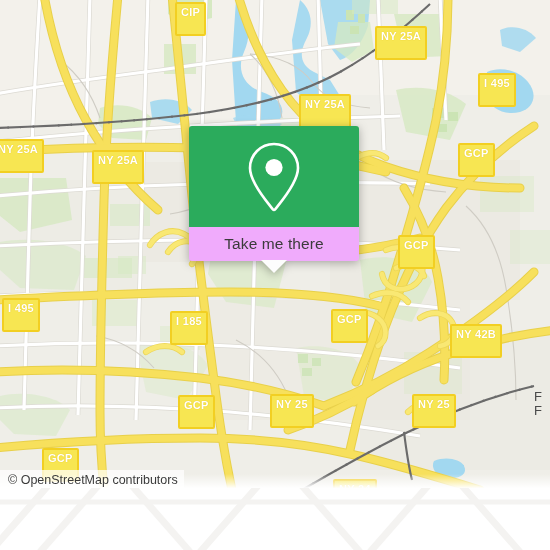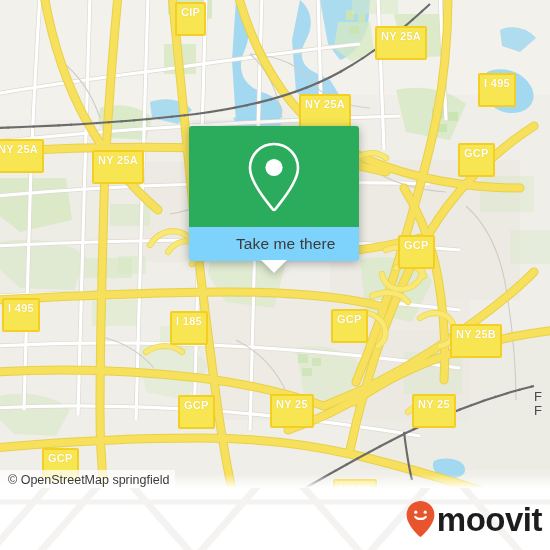--- a/index.html
+++ b/index.html
@@ -58,25 +58,24 @@
     filter: drop-shadow(0 2px 5px rgba(0,0,0,0.30));
   }
   #callout-top {
     width: 170px; height: 101px;
     background: #2bab5c;
     border-radius: 3px 3px 0 0;
     display: flex; align-items: center; justify-content: center;
   }
   #callout-bottom {
     width: 170px; height: 34px;
-    background: #7dd3fc;
+    background: #f0abfc;
     border-radius: 0 0 3px 3px;
-    display: flex; align-items: center; 
+    display: flex; align-items: center; justify-content: center;
     position: relative;
-    padding-left: 47px;
   }
   #callout-label {
     font-size: 15.5px; color: #3b3b3b; letter-spacing: 0.1px;
   }
   #callout-tail {
     position: absolute; left: 50%; transform: translateX(-50%);
     bottom: -12px; width: 0; height: 0;
     border-left: 13px solid transparent;
     border-right: 13px solid transparent;
     border-top: 13px solid #fdfdfd;
@@ -326,34 +325,34 @@
       <span class="shield" style="left:375px; top:26px;">NY 25A</span>
       <span class="shield" style="left:478px; top:73px;">I 495</span>
       <span class="shield" style="left:299px; top:94px;">NY 25A</span>
       <span class="shield" style="left:-8px; top:139px;">NY 25A</span>
       <span class="shield" style="left:92px; top:150px;">NY 25A</span>
       <span class="shield" style="left:458px; top:143px;">GCP</span>
       <span class="shield" style="left:398px; top:235px;">GCP</span>
       <span class="shield" style="left:2px; top:298px;">I 495</span>
       <span class="shield" style="left:170px; top:311px;">I 185</span>
       <span class="shield" style="left:331px; top:309px;">GCP</span>
-      <span class="shield" style="left:450px; top:324px;">NY 25B</span>
+      <span class="shield" style="left:450px; top:324px;">NY 42B</span>
       <span class="shield" style="left:178px; top:395px;">GCP</span>
       <span class="shield" style="left:270px; top:394px;">NY 25</span>
       <span class="shield" style="left:412px; top:394px;">NY 25</span>
       <span class="shield" style="left:42px; top:448px;">GCP</span>
       <span class="shield" style="left:333px; top:479px;">NY 24</span>
     </div>
 
     <div style="position:absolute;left:534px;top:390px;font-size:13px;color:#4a4a4a;line-height:13px;">F</div>
     <div style="position:absolute;left:534px;top:404px;font-size:13px;color:#4a4a4a;line-height:13px;">F</div>
 
     <div id="map-fade"></div>
 
-    <div id="attribution">© OpenStreetMap springfield</div>
+    <div id="attribution">© OpenStreetMap contributors</div>
   </div>
 
   <div id="callout">
     <div id="callout-top">
       <svg width="64" height="76" viewBox="0 0 64 76">
         <path d="M32 5 C18.7 5 8 15.7 8 29 C8 44 26 64 31 70.5 C31.5 71.2 32.5 71.2 33 70.5
                  C38 64 56 44 56 29 C56 15.7 45.3 5 32 5 Z" fill="none" stroke="#ffffff" stroke-width="2.6"></path>
         <circle cx="32" cy="28.5" r="8.6" fill="#ffffff"></circle>
       </svg>
     </div>
@@ -371,26 +370,15 @@
         <path d="M120,-10 L190,70"></path>
         <path d="M200,70 L270,-10"></path>
         <path d="M290,-10 L360,70"></path>
         <path d="M370,70 L440,-10"></path>
         <path d="M450,-10 L520,70"></path>
         <path d="M-10,20 L560,20" stroke-width="5"></path>
       </g>
     </svg>
 
 
-    <div id="brand">
-      <svg id="brand-pin" viewBox="0 0 31 38">
-        <path d="M15.5 1 C7.8 1 1.6 7.2 1.6 14.9 C1.6 24.6 13.3 35.2 14.8 36.6
-                 C15.2 37 15.8 37 16.2 36.6 C17.7 35.2 29.4 24.6 29.4 14.9
-                 C29.4 7.2 23.2 1 15.5 1 Z" fill="#e8552d"></path>
-        <circle cx="10.8" cy="12.2" r="1.6" fill="#ffffff"></circle>
-        <circle cx="20.2" cy="12.2" r="1.6" fill="#ffffff"></circle>
-        <path d="M10.2 16.8 C12.2 19.6 18.8 19.6 20.8 16.8" stroke="#ffffff" stroke-width="2.1" fill="none" stroke-linecap="round"></path>
-      </svg>
-      <span id="brand-name">moovit</span>
-    </div>
   </div>
 
 </div>
 
 </body></html>

